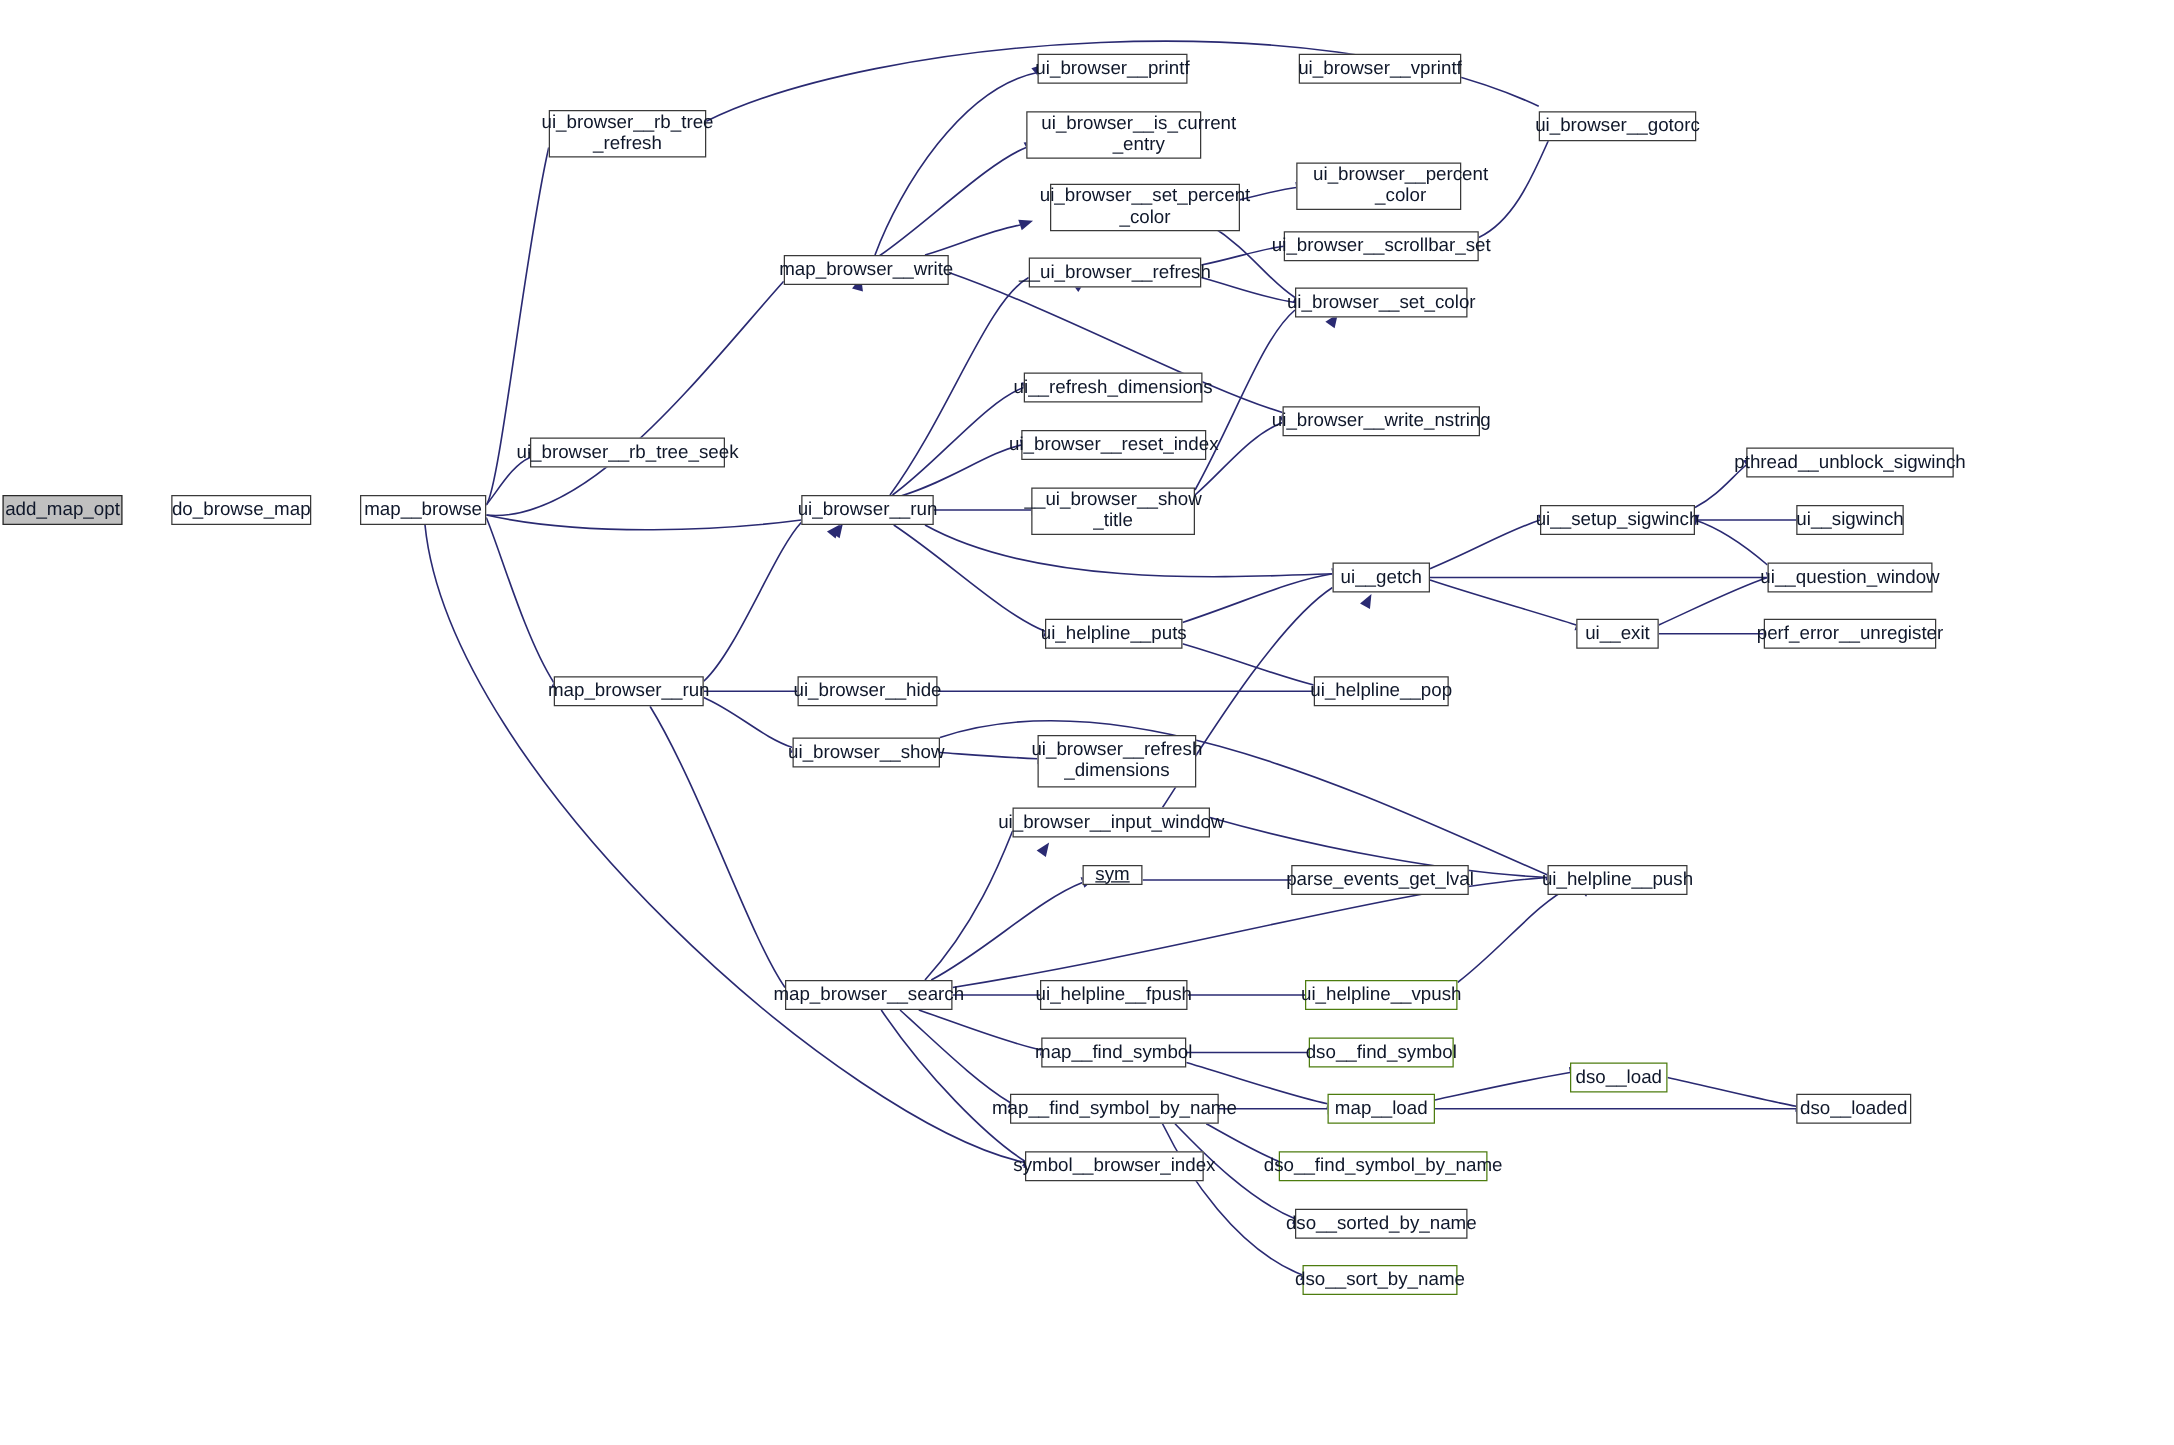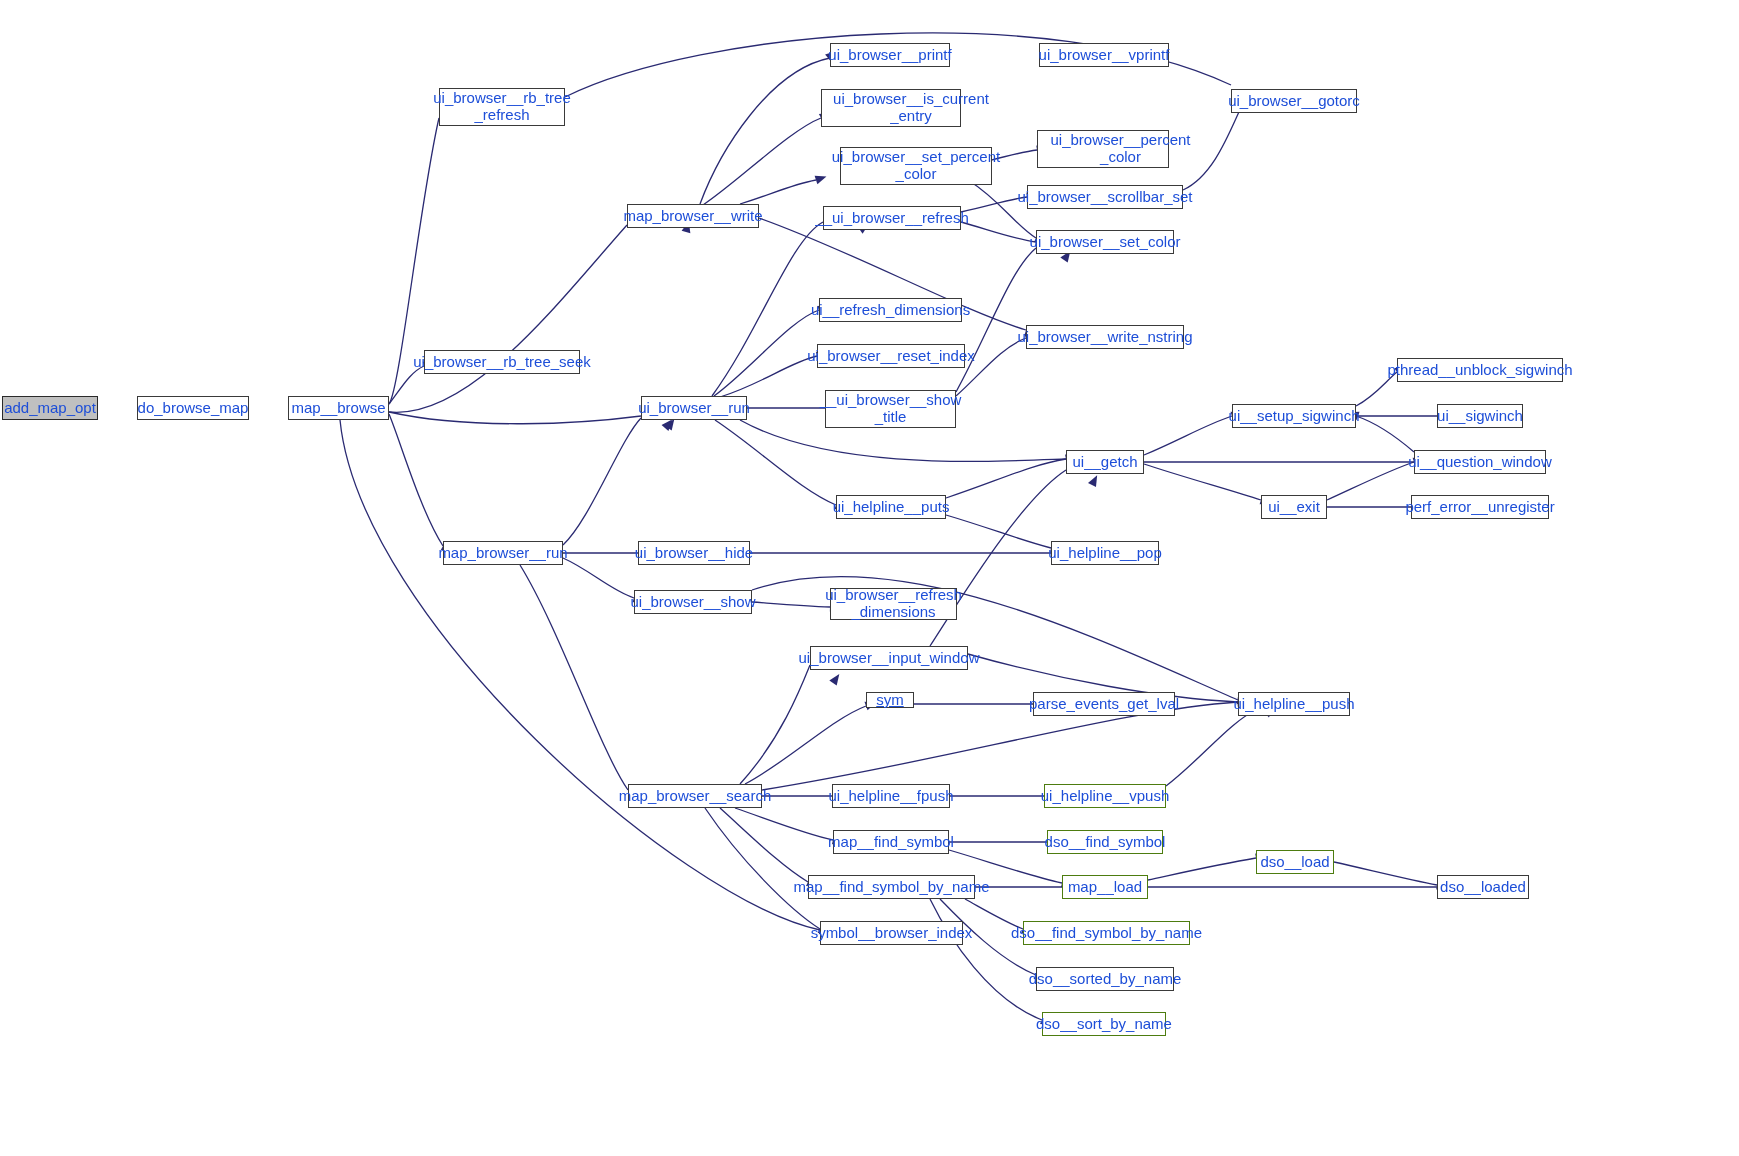--- a/index.html
+++ b/index.html
@@ -1,21 +1,21 @@
 <!DOCTYPE html>
 <html><head>
 <meta charset="utf-8">
 <style>
   html,body{margin:0;padding:0;background:#ffffff;}
   #canvas{position:relative;width:1739px;height:1156px;background:#ffffff;
           font-family:"Liberation Sans","DejaVu Sans",sans-serif;overflow:hidden;}
   svg.edges{position:absolute;left:0;top:0;width:1739px;height:1156px;}
   .node{position:absolute;box-sizing:border-box;display:flex;align-items:center;
         justify-content:center;text-align:center;line-height:1.12;
-        font-size:15px;color:#1d4ed8;background:#ffffff;border:1px solid #3a3a3a;
+        font-size:15px;color:#0f172a;background:#ffffff;border:1px solid #3a3a3a;
         white-space:pre-line;padding:0 4px;}
   .node.root{background:#c0c0c0;border:1px solid #2a2a2a;}
   .node.red{border:1px solid #4d7c0f;}
 </style>
 </head>
 <body>
 
 <div id="canvas">
   <svg class="edges" viewBox="0 0 1739 1156" xmlns="http://www.w3.org/2000/svg">
     <g id="edge-layer" fill="none">
@@ -164,21 +164,21 @@
       <div class="node" style="left: 816px; top: 147px; width: 152px; height: 38px; margin-left: 24px;">ui_browser__set_percent
 _color</div>
       <div class="node" style="left: 823px; top: 206px; width: 138px; height: 24px;">__ui_browser__refresh</div>
       <div class="node" style="left: 819px; top: 298px; width: 143px; height: 24px;">ui__refresh_dimensions</div>
       <div class="node" style="left: 817px; top: 344px; width: 148px; height: 24px;">ui_browser__reset_index</div>
       <div class="node" style="left: 825px; top: 390px; width: 131px; height: 38px;">__ui_browser__show
 _title</div>
       <div class="node" style="left: 836px; top: 495px; width: 110px; height: 24px;">ui_helpline__puts</div>
       <div class="node" style="left: 638px; top: 541px; width: 112px; height: 24px;">ui_browser__hide</div>
       <div class="node" style="left: 634px; top: 590px; width: 118px; height: 24px;">ui_browser__show</div>
-      <div class="node" style="left: 830px; top: 588px; width: 127px; height: 32px;">ui_browser__refresh
+      <div class="node" style="left: 830px; top: 588px; width: 127px; height: 42px;">ui_browser__refresh
 _dimensions</div>
       <div class="node" style="left: 810px; top: 646px; width: 158px; height: 24px;">ui_browser__input_window</div>
       <div class="node" style="left: 866px; top: 692px; width: 48px; height: 16px; text-decoration: underline;">sym</div>
       <div class="node" style="left: 832px; top: 784px; width: 118px; height: 24px;">ui_helpline__fpush</div>
       <div class="node" style="left: 833px; top: 830px; width: 116px; height: 24px;">map__find_symbol</div>
       <div class="node" style="left: 808px; top: 875px; width: 167px; height: 24px;">map__find_symbol_by_name</div>
       <div class="node" style="left: 820px; top: 921px; width: 143px; height: 24px;">symbol__browser_index</div>
       <div class="node" style="left: 1039px; top: 43px; width: 130px; height: 24px;">ui_browser__vprintf</div>
       <div class="node" style="left: 1037px; top: 130px; width: 132px; height: 38px; padding-left: 39px;">ui_browser__percent
 _color</div>

